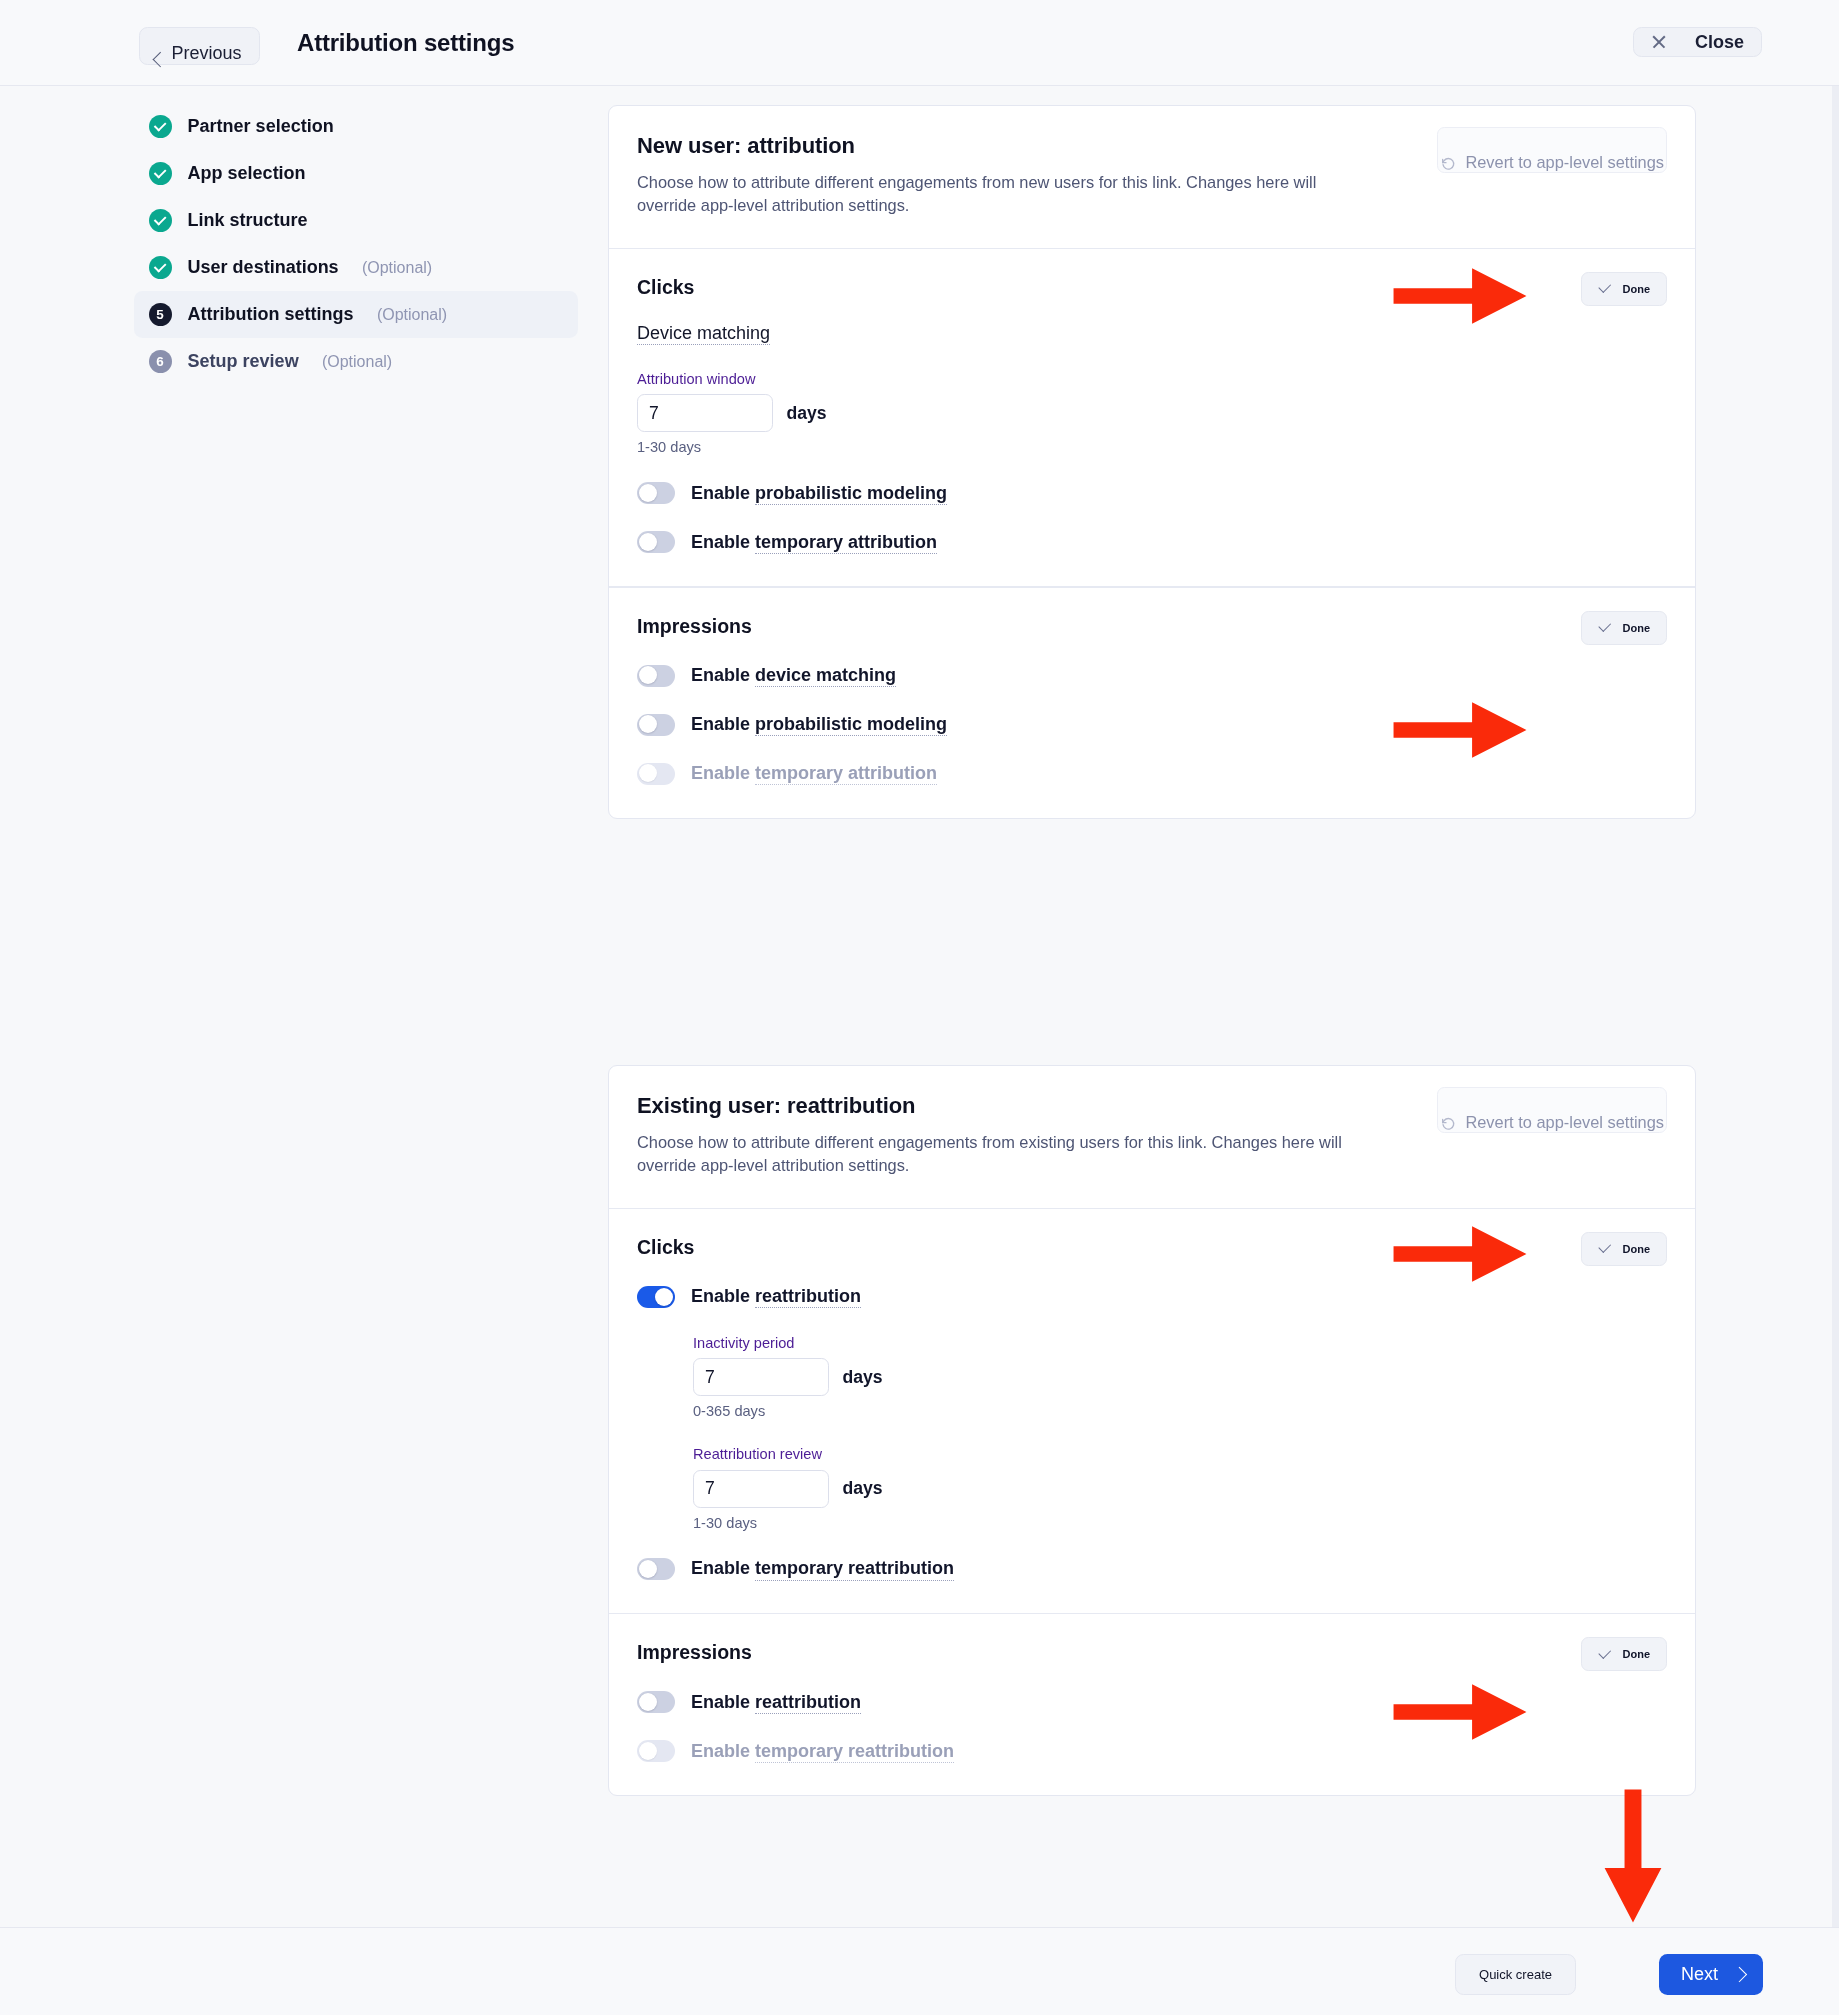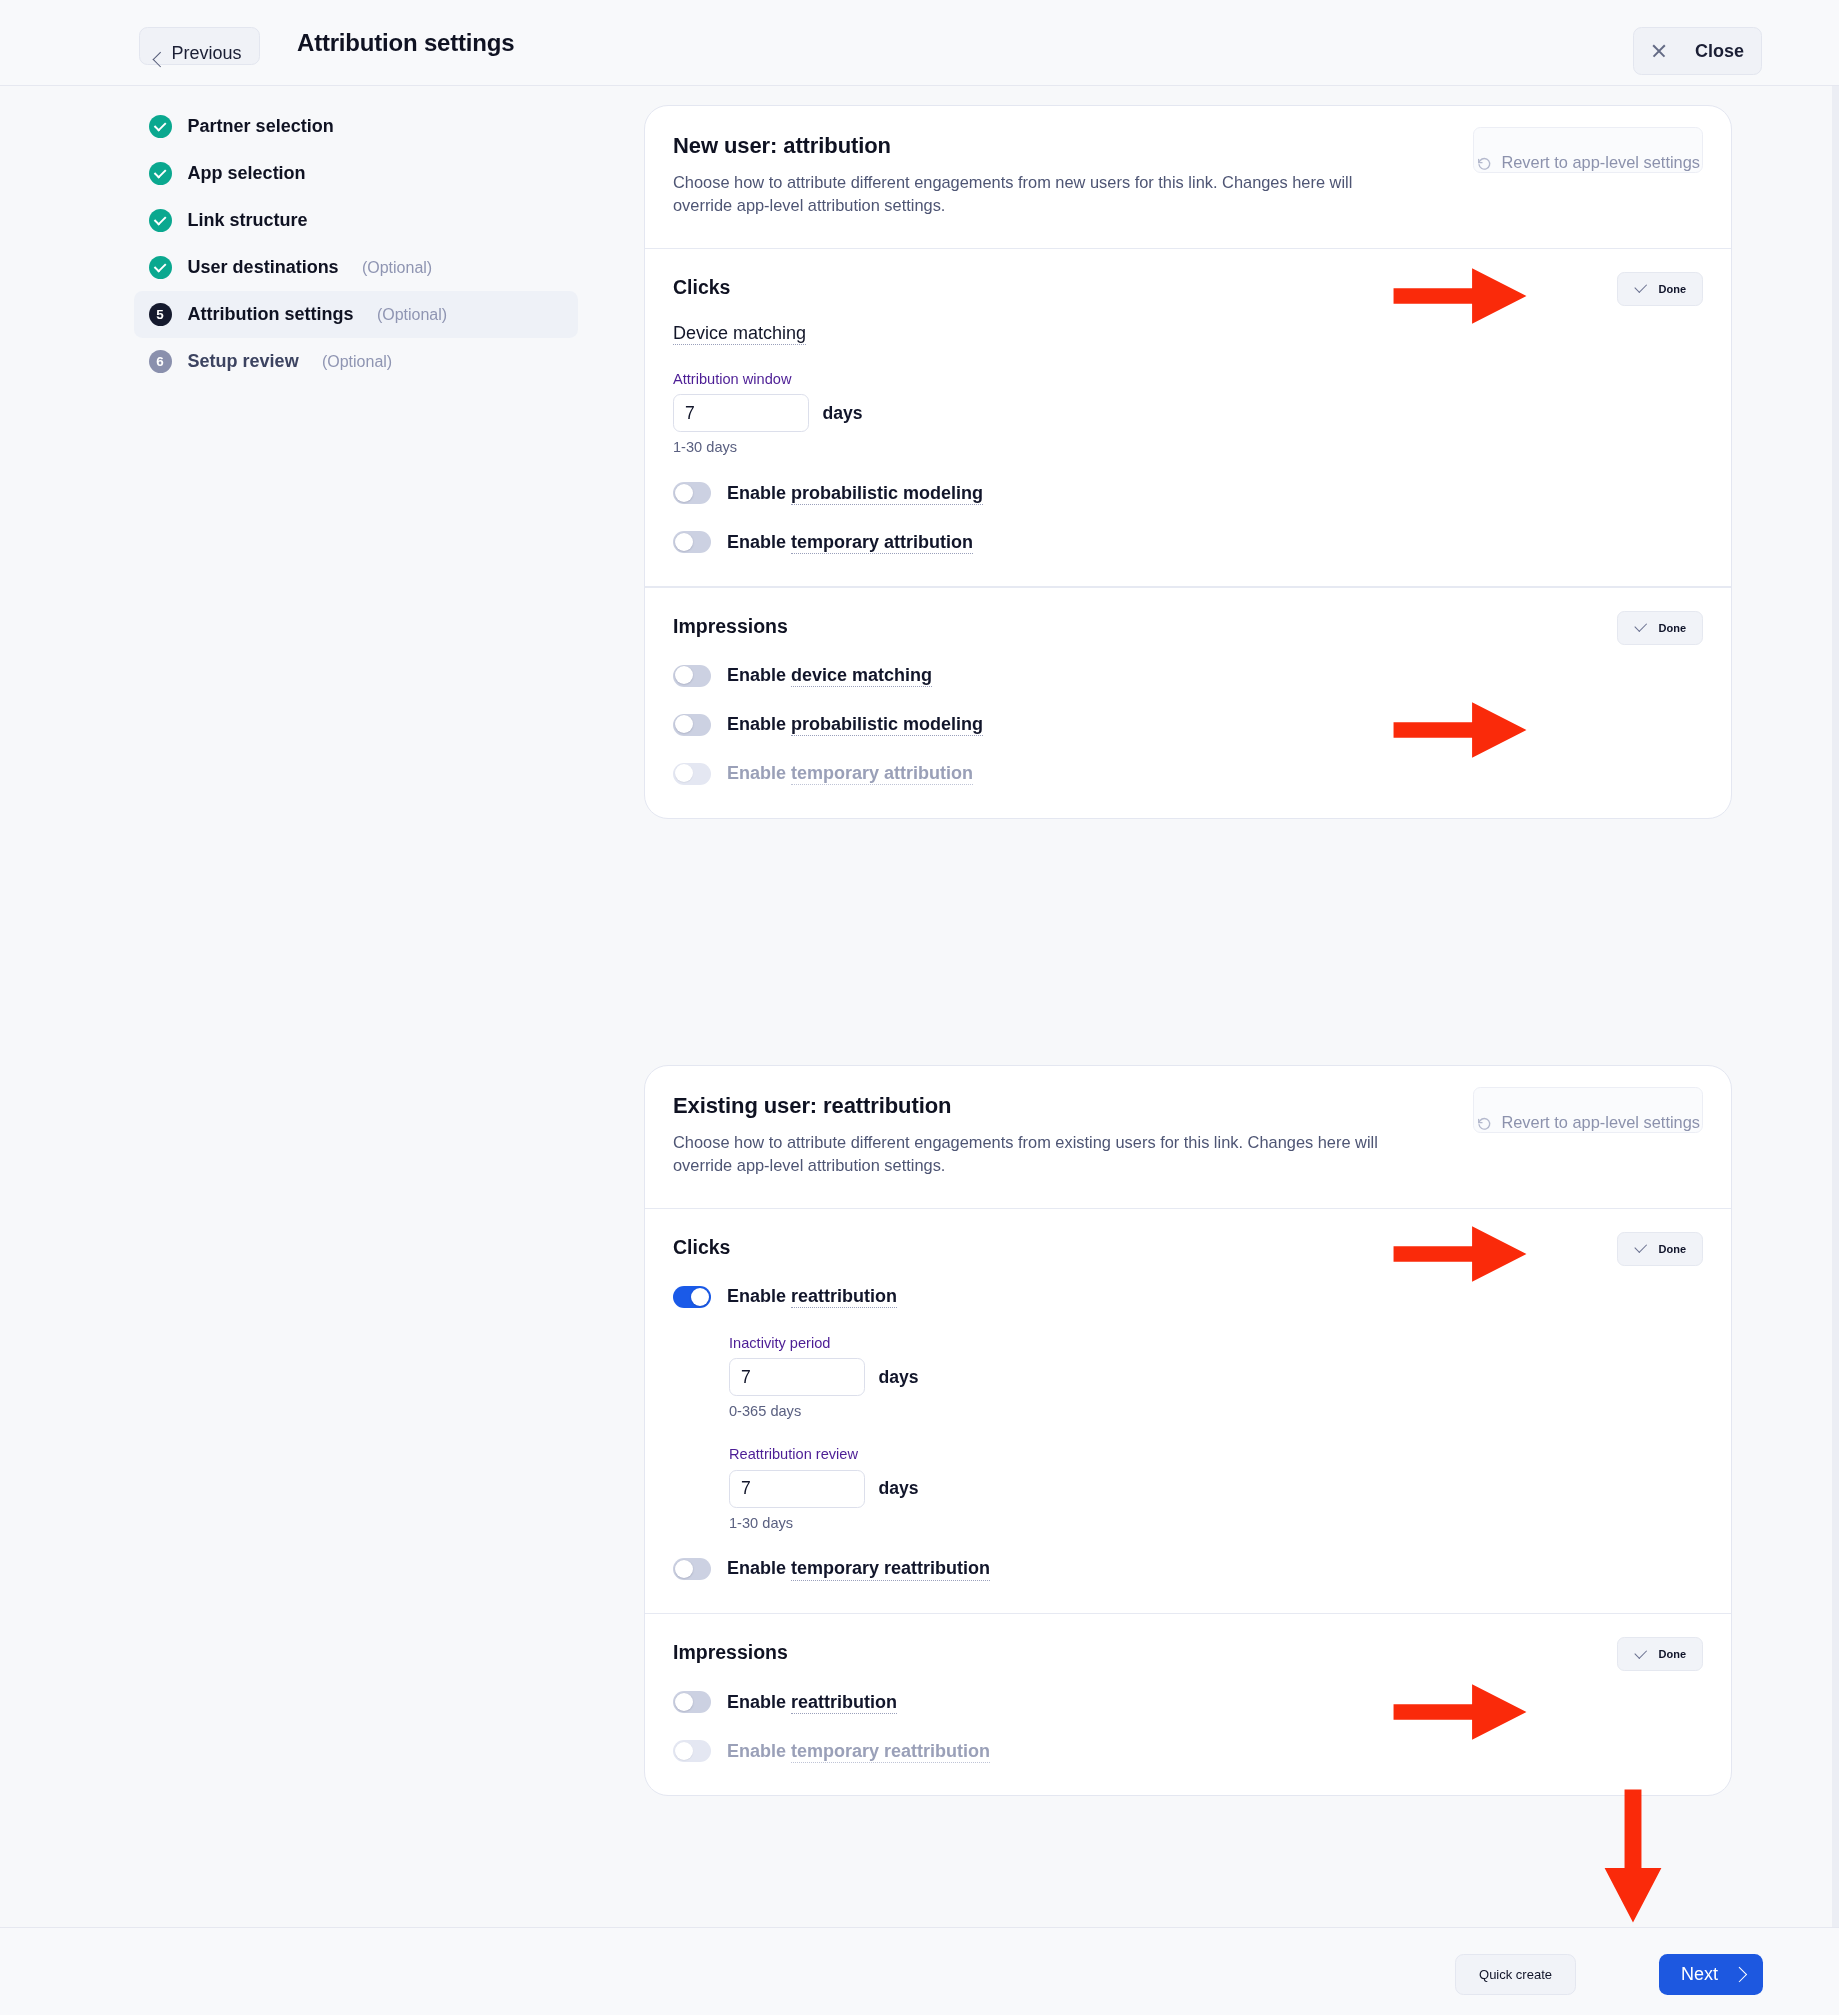--- a/index.html
+++ b/index.html
@@ -49,21 +49,21 @@
   }
   .page-title {
     position: absolute;
     left: 297px; top: 29px;
     font-size: 24px; font-weight: 700; color: #0f1222;
     letter-spacing: -0.2px;
   }
   .close-btn {
     position: absolute;
     right: 78px; top: 27px;
-    height: 48px;
+    height: 30px;
     padding: 0 17px;
     display: flex; align-items: center; gap: 28px;
     background: #f0f2f7;
     border: 0.6px solid #e3e6ef;
     border-radius: 8.5px;
     cursor: pointer;
   }
   .close-btn .lbl { font-size: 18px; color: #1b1f35; font-weight: 700; }
   .x-icon { width: 16px; height: 16px; position: relative; }
   .x-icon::before, .x-icon::after {
@@ -104,25 +104,25 @@
   .step-mark.cur  { background: #151a2e; }
   .step-mark.next { background: #8a90ad; }
   .step-mark .num { font-size: 13.4px; font-weight: 700; color: #fff; line-height: 1; }
   .step-label { font-size: 18px; font-weight: 700; color: #0f1222; white-space: nowrap; }
   .step.future .step-label { color: #3c4360; }
   .step-opt { font-size: 16px; color: #8f95b2; font-weight: 400; margin-left: 7.3px; white-space: nowrap; }
 
   
   .card {
     position: absolute;
-    left: 644px;
+    left: 608px;
     width: 1088px;
     background: #ffffff;
     border: 0.6px solid #e4e7f1;
-    border-radius: 24px;
+    border-radius: 9px;
     overflow: hidden;
   }
   #card-new      { top: 105px; }
   #card-existing { top: 1065px; }
 
   .card-head { position: relative; padding: 27px 28px 30px 28px; }
   .card-title { font-size: 22px; font-weight: 700; color: #0f1222; letter-spacing: -0.1px; }
   .card-desc {
     margin-top: 12px;
     font-size: 16.4px; line-height: 1.42; color: #4e5574;

